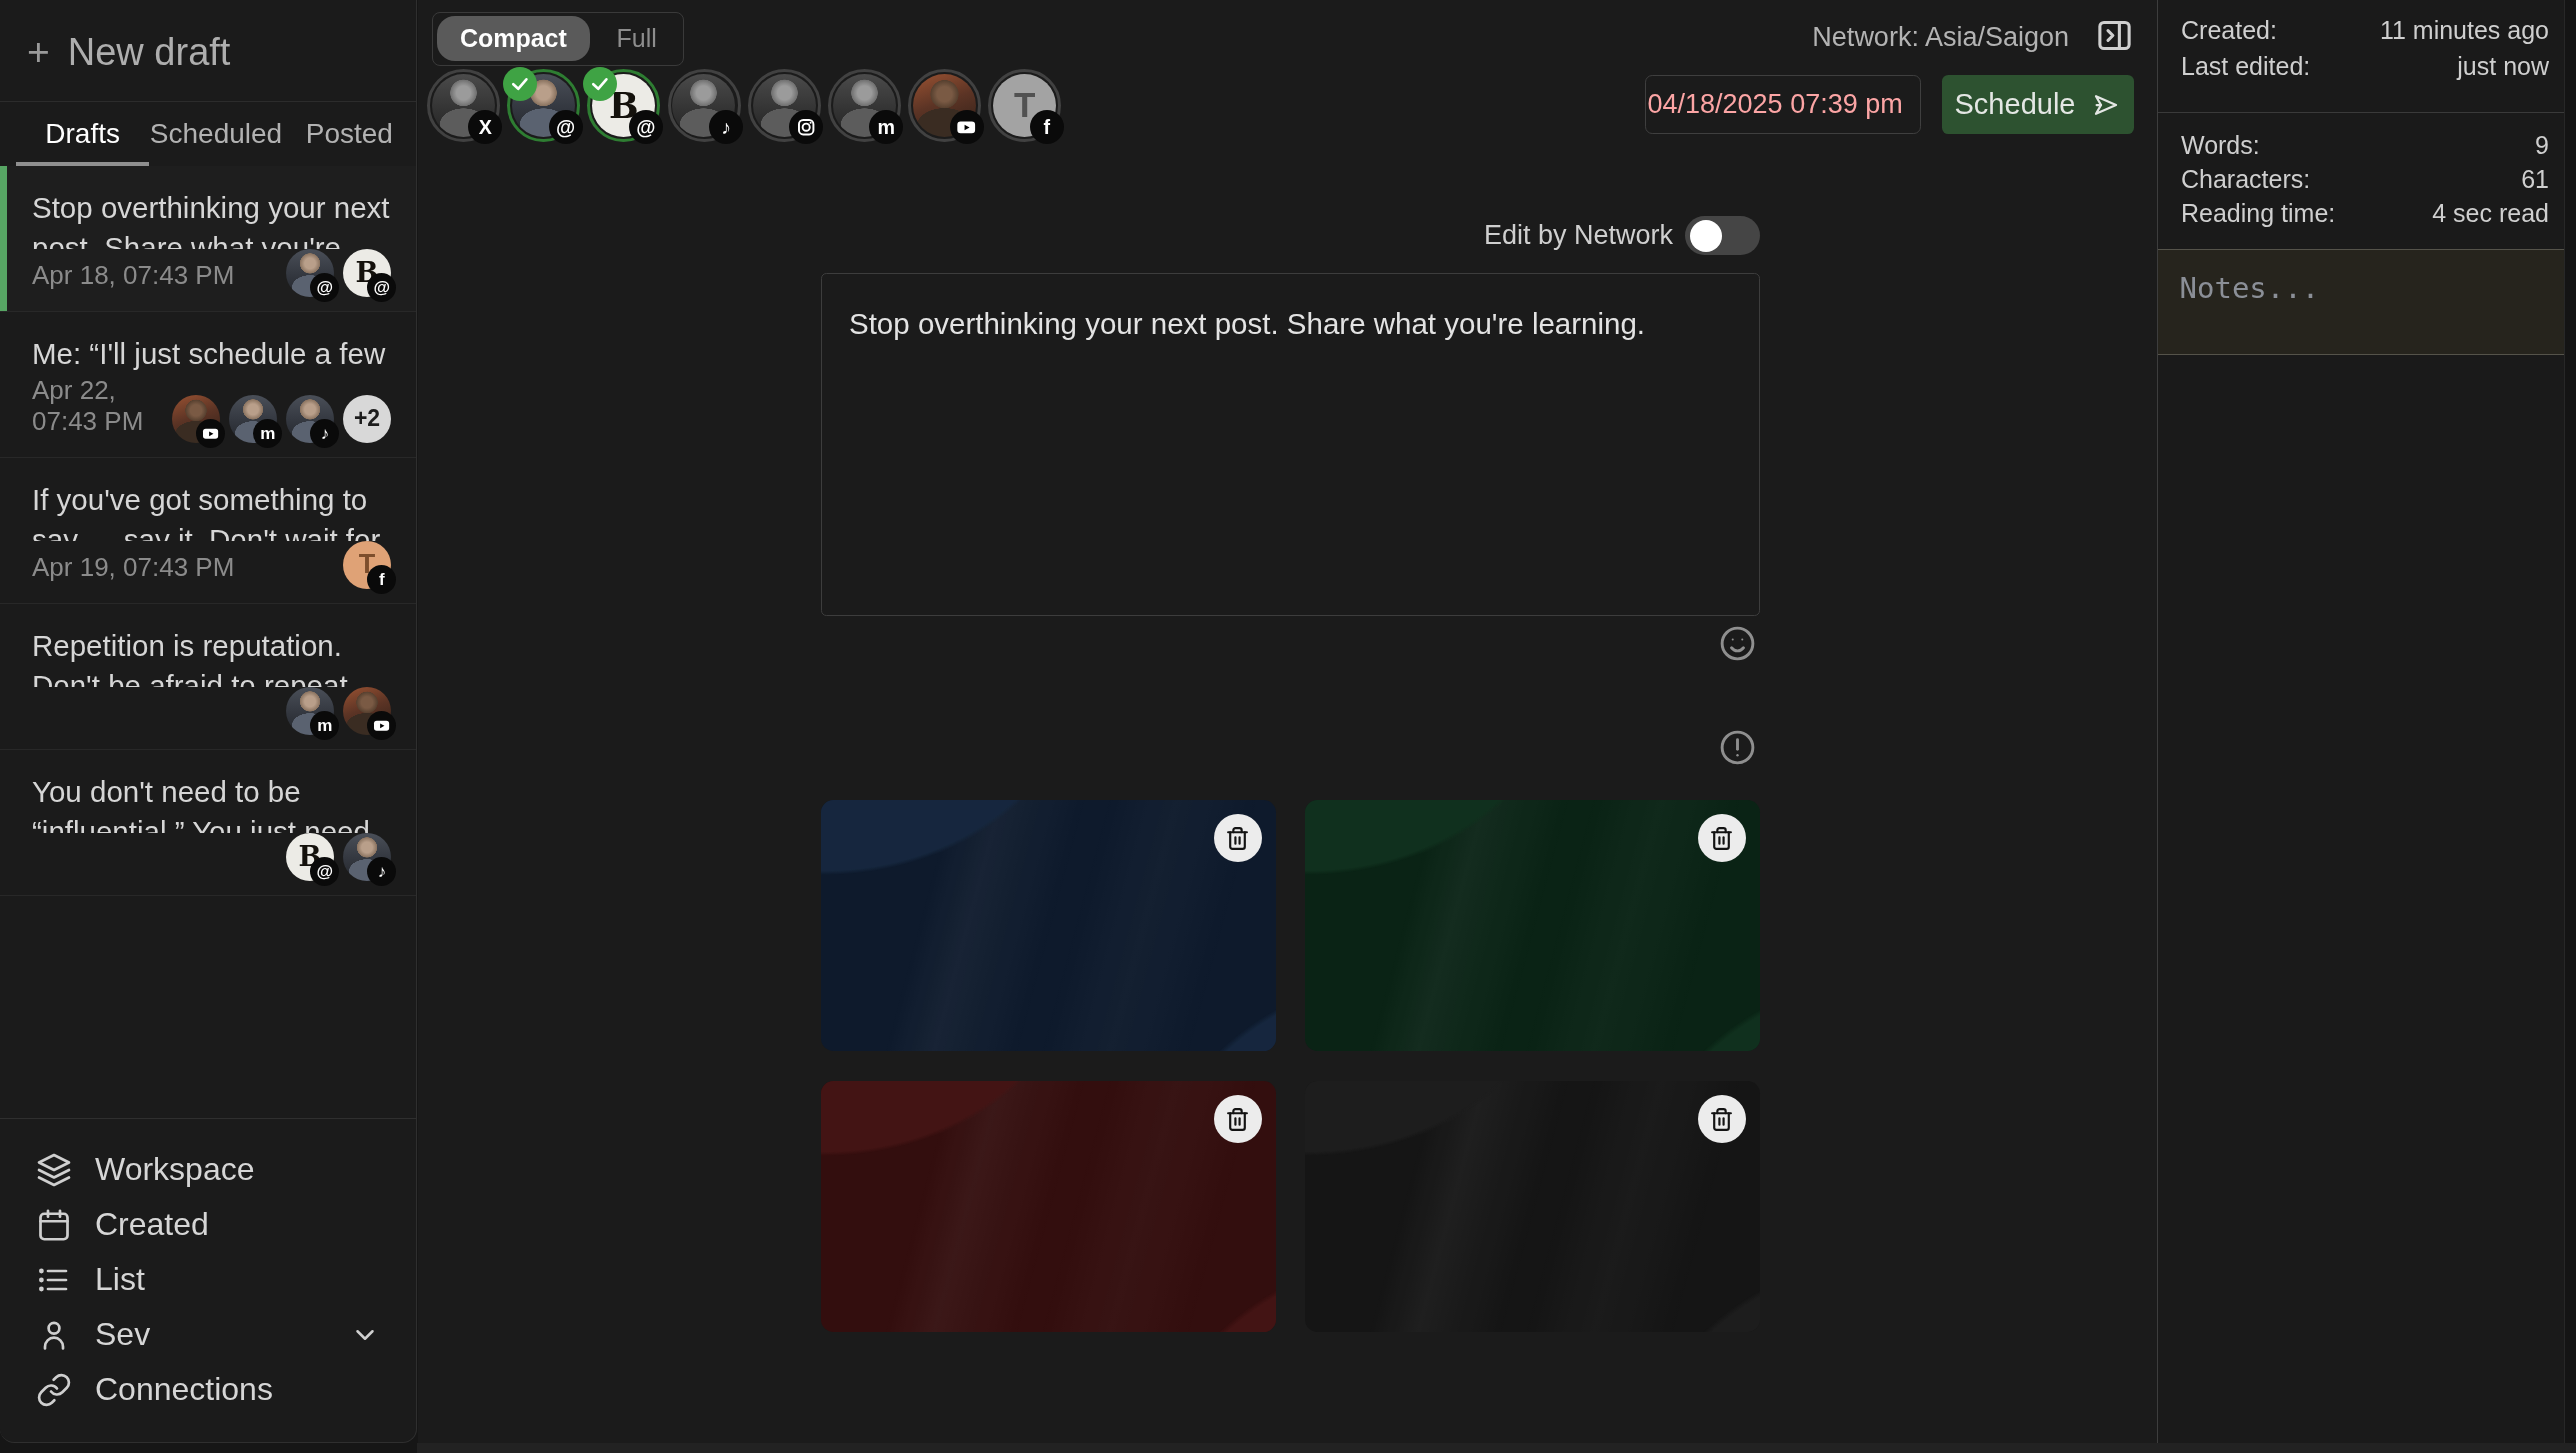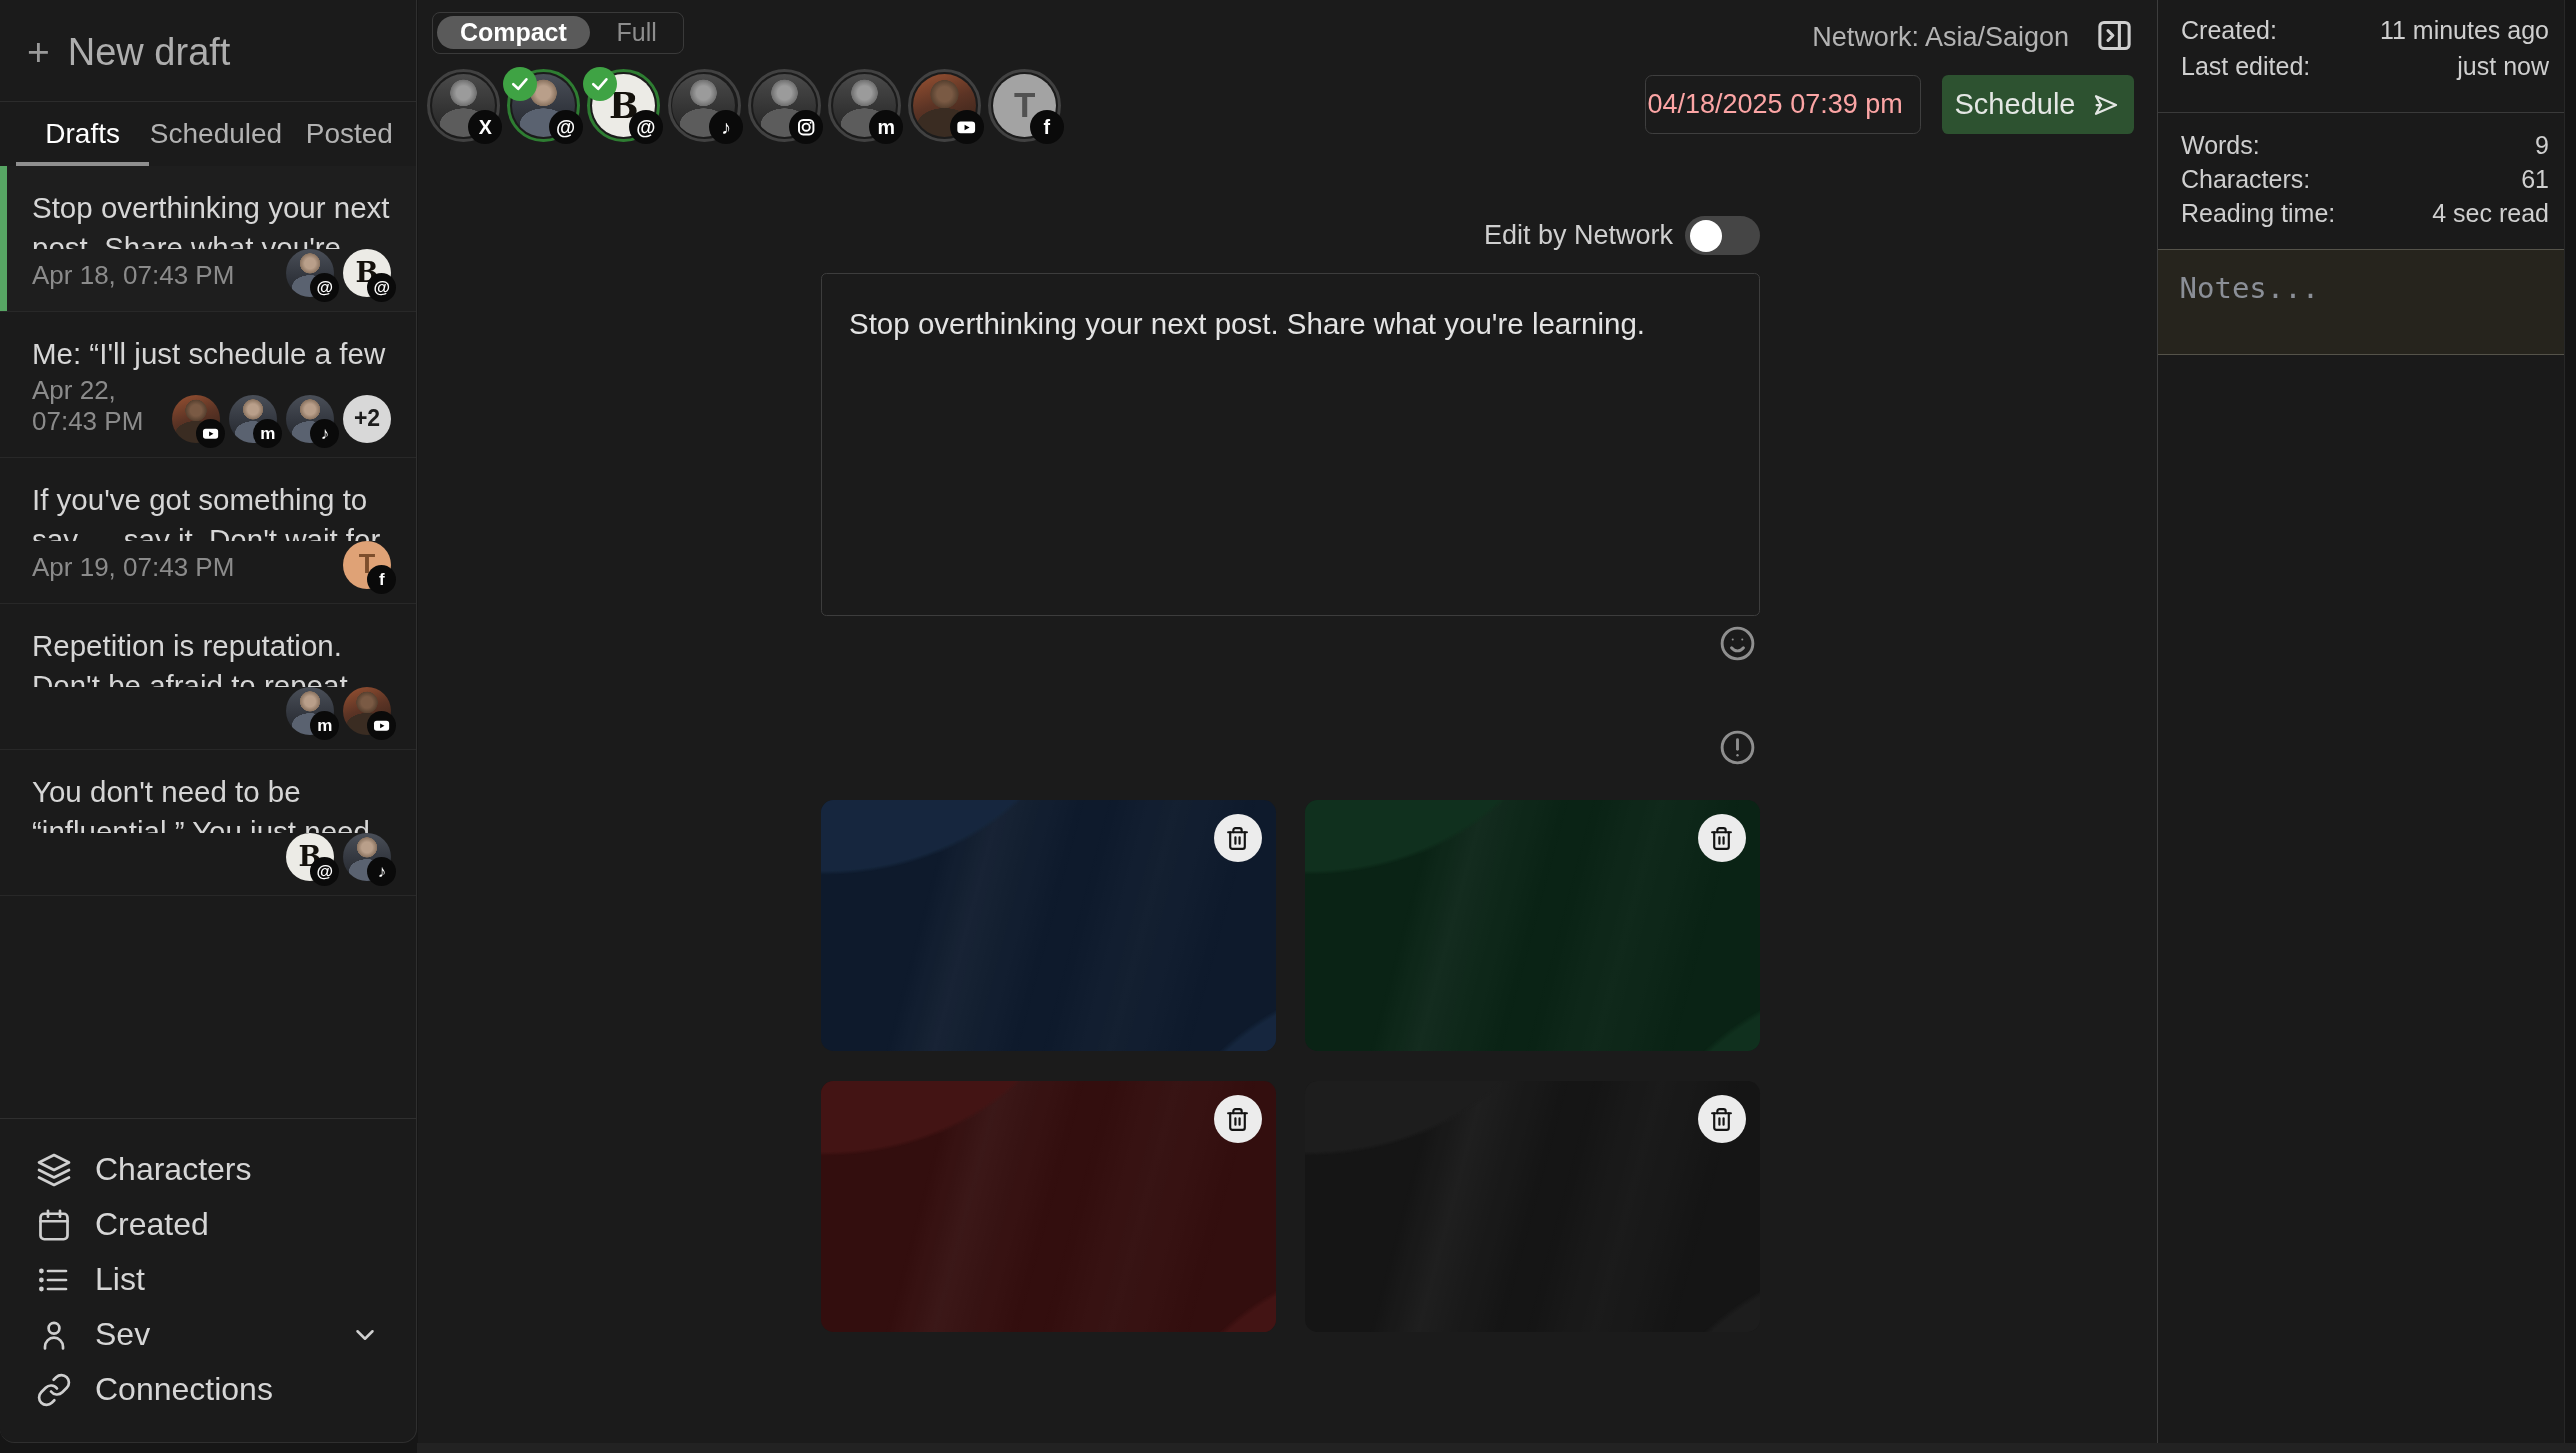--- a/index.html
+++ b/index.html
@@ -49,21 +49,21 @@
   
   .nav{border-top:0.9px solid #2f2f2f;padding:23px 0 25px 0;flex:0 0 auto;}
   .nav-item{display:flex;align-items:center;gap:23px;height:55px;padding:0 36px;font-size:32px;
     color:#d6d6d6;cursor:pointer;}
   .nav-item svg{stroke:#cfcfcf;}
   .nav-item .spacer{flex:1;}
   
   .main{position:absolute;left:418px;top:0;width:1739px;height:1443px;background:#1b1b1b;}
   .view-toggle{position:absolute;left:14.3px;top:11.6px;display:flex;border:0.9px solid #3a3a3a;border-radius:8px;
     padding:3.6px;gap:3.6px;}
-  .segment{padding:2px 23px;border-radius:18px;font-size:25px;color:#8d8d8d;cursor:pointer;}
+  .segment{padding:8px 23px;border-radius:18px;font-size:25px;color:#8d8d8d;cursor:pointer;}
   .segment.active{background:#5a5a5a;color:#fff;font-weight:700;}
   .tz{position:absolute;right:88px;top:21.5px;font-size:27px;color:#b3b3b3;}
   .panel-btn{position:absolute;right:21.5px;top:14.3px;width:43px;height:43px;display:flex;align-items:center;
     justify-content:center;cursor:pointer;}
   .accounts{position:absolute;left:9px;top:69px;display:flex;gap:7.2px;}
   .account{position:relative;width:73px;height:73px;border:3.6px solid #414141;border-radius:50%;
     padding:1.8px;box-sizing:border-box;cursor:pointer;background:#1b1b1b;}
   .account.selected{border-color:#2e7d32;}
   .account .av{width:63px;height:63px;}
   .account .badge{width:34px;height:34px;font-size:19.7px;right:-5.4px;bottom:-5.4px;}
@@ -230,21 +230,21 @@
           </div>
         </article>
       </div>
     <nav class="nav" id="side-nav">
         <div class="nav-item">
           <span style="line-height: 0;"><svg width="36" height="36" viewBox="0 0 24 24" stroke-linecap="round" stroke-linejoin="round" fill="none" stroke-width="1.8">
               <path d="M12 2 2 7l10 5 10-5z"></path>
               <path d="m2 12 10 5 10-5"></path>
               <path d="m2 17 10 5 10-5"></path>
             </svg></span>
-          <span>Characters</span>
+          <span>Workspace</span>
         </div>
         <div class="nav-item">
           <span style="line-height: 0;"><svg width="36" height="36" viewBox="0 0 24 24" stroke-linecap="round" stroke-linejoin="round" fill="none" stroke-width="1.8">
               <rect x="3" y="4.5" width="18" height="17" rx="2.5"></rect>
               <line x1="8" y1="2.5" x2="8" y2="6.5"></line>
               <line x1="16" y1="2.5" x2="16" y2="6.5"></line>
               <line x1="3" y1="9.5" x2="21" y2="9.5"></line>
             </svg></span>
           <span>Created</span>
         </div>

